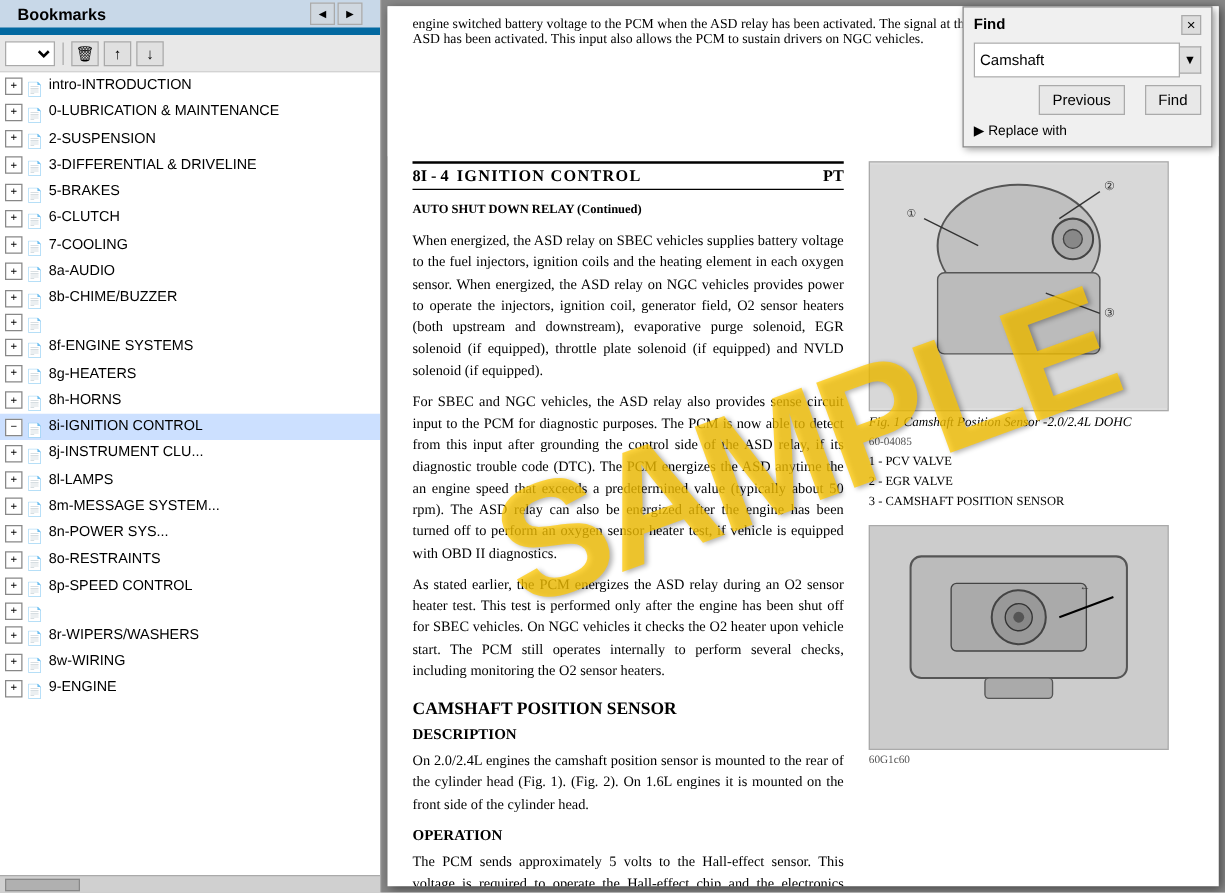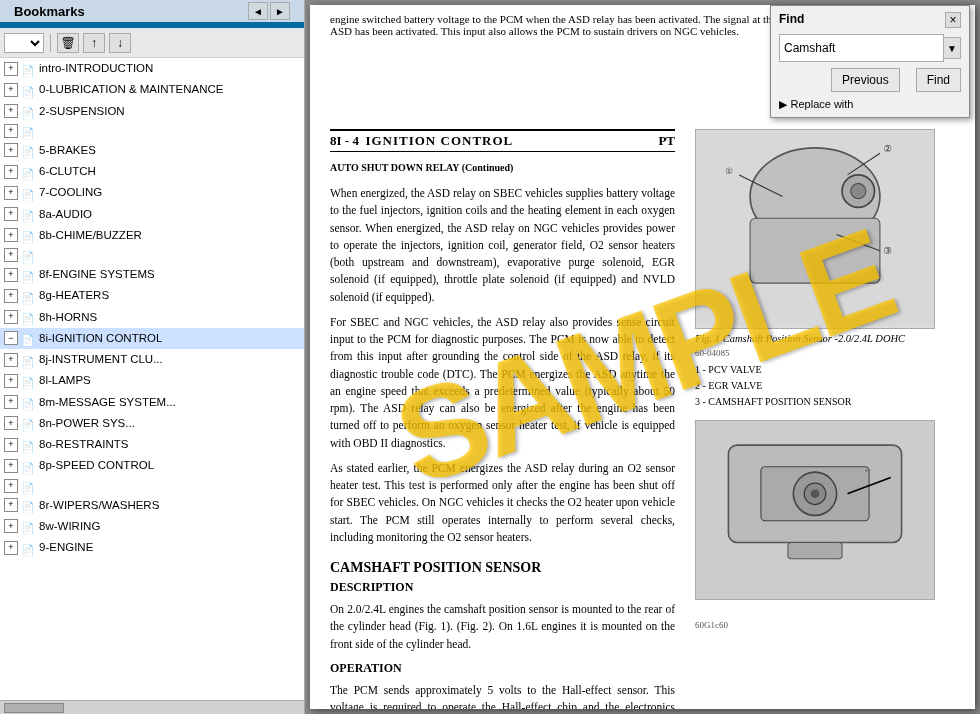--- a/index.html
+++ b/index.html
@@ -400,20 +400,21 @@
         <span class="item-label">0-LUBRICATION &amp; MAINTENANCE</span>
       </div>
       <div class="sidebar-item">
         <div class="expand-icon">+</div>
         <div class="book-icon"></div>
         <span class="item-label">2-SUSPENSION</span>
       </div>
       <div class="sidebar-item">
         <div class="expand-icon">+</div>
         <div class="book-icon"></div>
+        <span class="item-label">3-DIFFERENTIAL &amp; DRIVELINE</span>
       </div>
       <div class="sidebar-item">
         <div class="expand-icon">+</div>
         <div class="book-icon"></div>
         <span class="item-label">5-BRAKES</span>
       </div>
       <div class="sidebar-item">
         <div class="expand-icon">+</div>
         <div class="book-icon"></div>
         <span class="item-label">6-CLUTCH</span>
@@ -606,18 +607,18 @@
               <rect x="60" y="40" width="100" height="50" rx="4" fill="#aaa" stroke="#444" stroke-width="1"></rect>
               <circle cx="110" cy="65" r="20" fill="#999" stroke="#444" stroke-width="1.5"></circle>
               <circle cx="110" cy="65" r="10" fill="#888" stroke="#333" stroke-width="1"></circle>
               <circle cx="110" cy="65" r="4" fill="#555"></circle>
               <rect x="85" y="110" width="50" height="15" rx="3" fill="#aaa" stroke="#555" stroke-width="1"></rect>
 
               <line x1="140" y1="65" x2="180" y2="50" stroke="#000" stroke-width="1.5" marker-end="url(#arr)"></line>
               <text x="155" y="45" font-size="8" fill="#333" font-weight="bold">←</text>
             </svg>
           </div>
-          <div class="figure-id" style="font-size:9px; color:#555; margin-top:20px;">60G1c60</div>
+          <div class="figure-id" style="font-size:9px; color:#555; margin-top:2px;">60G1c60</div>
         </div>
       </div>
     </div>
   </div>
 </div>
 
 </body></html>

